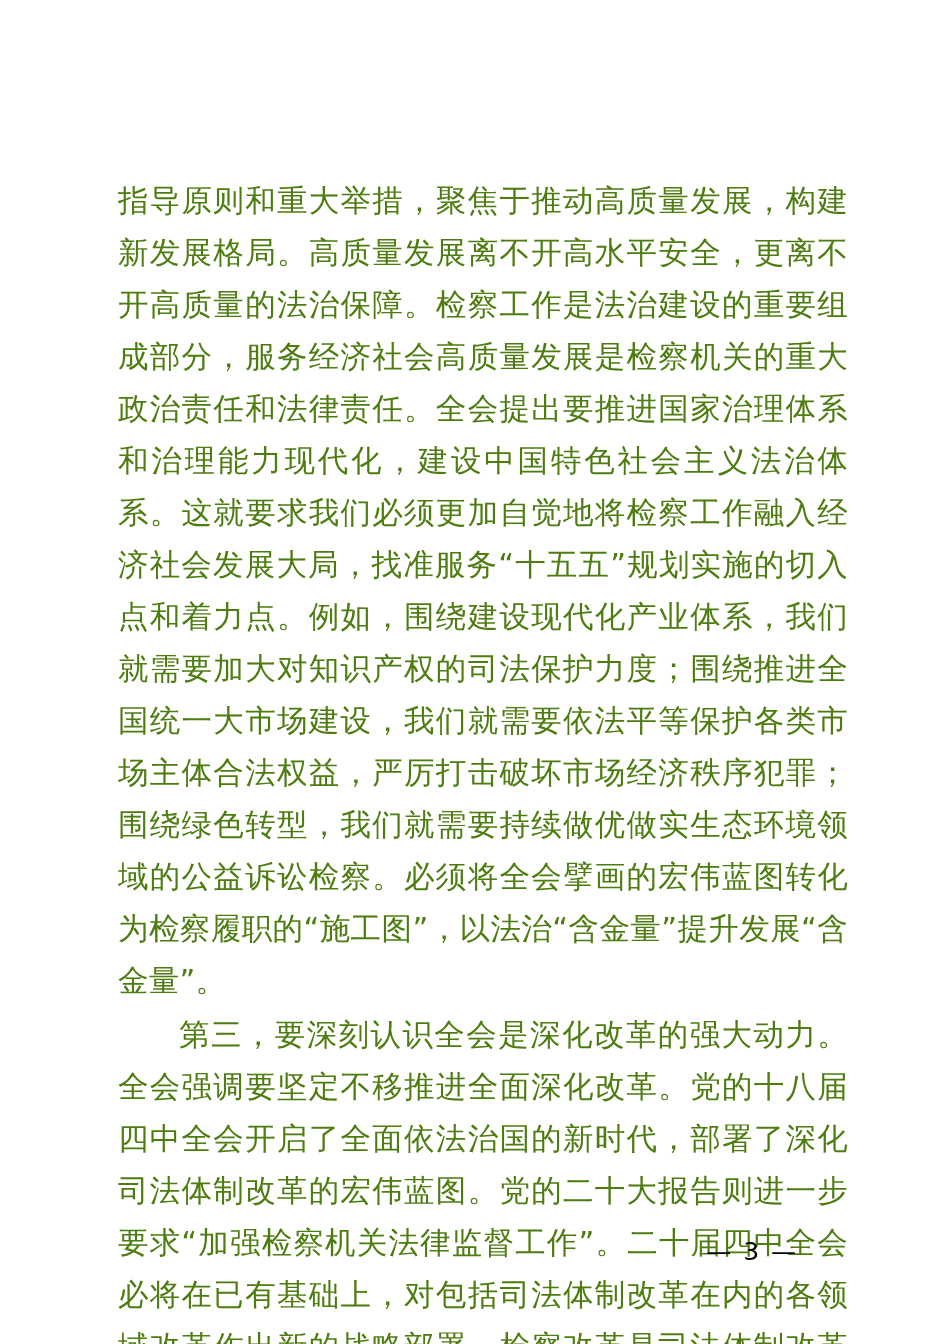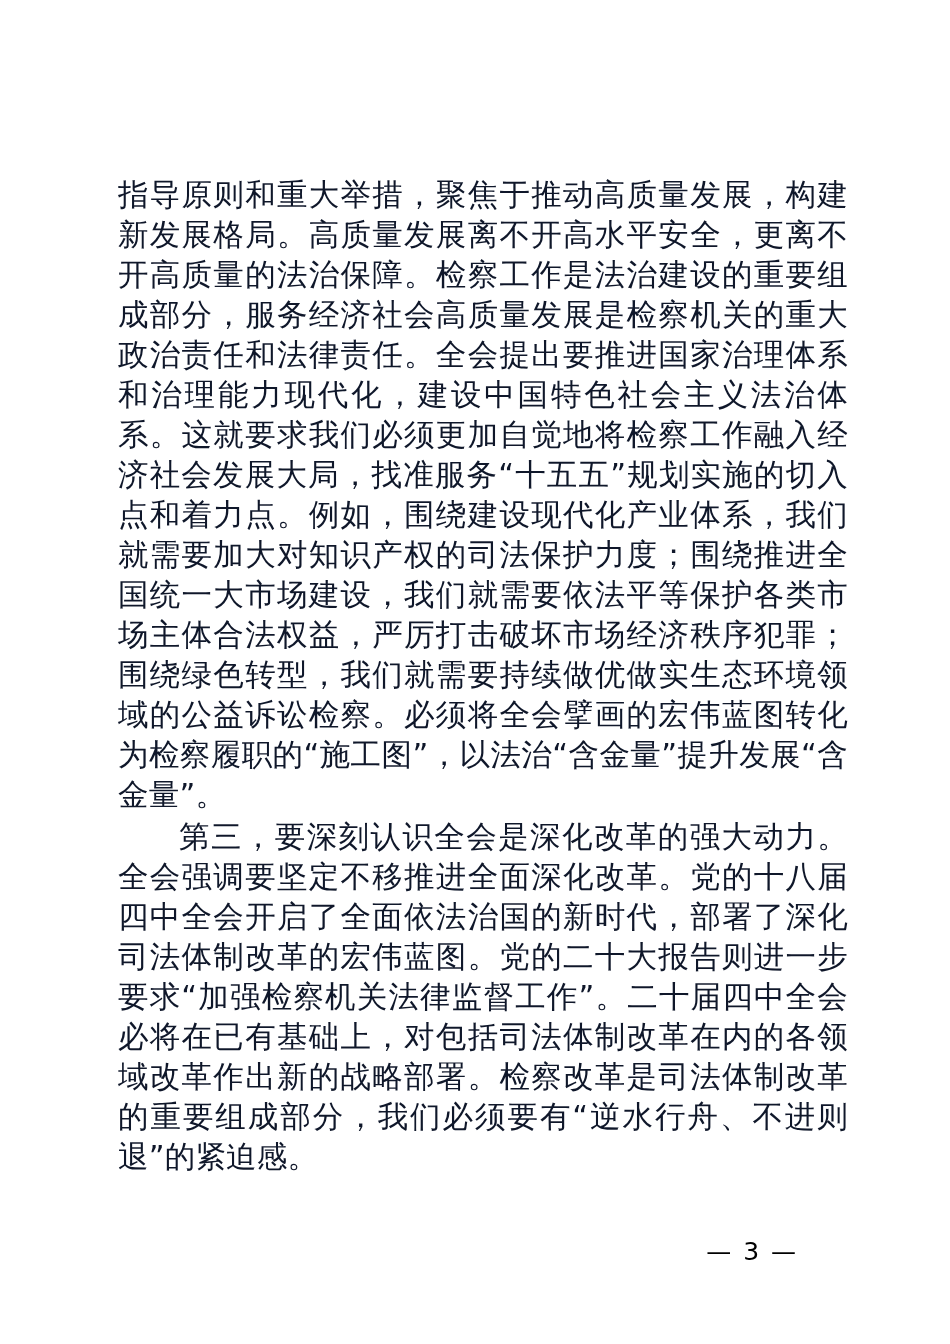--- a/index.html
+++ b/index.html
@@ -19,22 +19,22 @@
     overflow: hidden;
   }
   .content {
     position: absolute;
     left: 118px;
     top: 175px;
     width: 730px;
   }
   .para {
     font-size: 30.5px;
-    line-height: 40px;
-    color: #0f172a;
+    line-height: 52px;
+    color: #4d7c0f;
     text-align: justify;
     text-justify: inter-ideograph;
     letter-spacing: 0.2px;
     margin: 0;
     font-weight: 500;
   }
   .para + .para {
     margin-top: 2px;
   }
   .indent {

